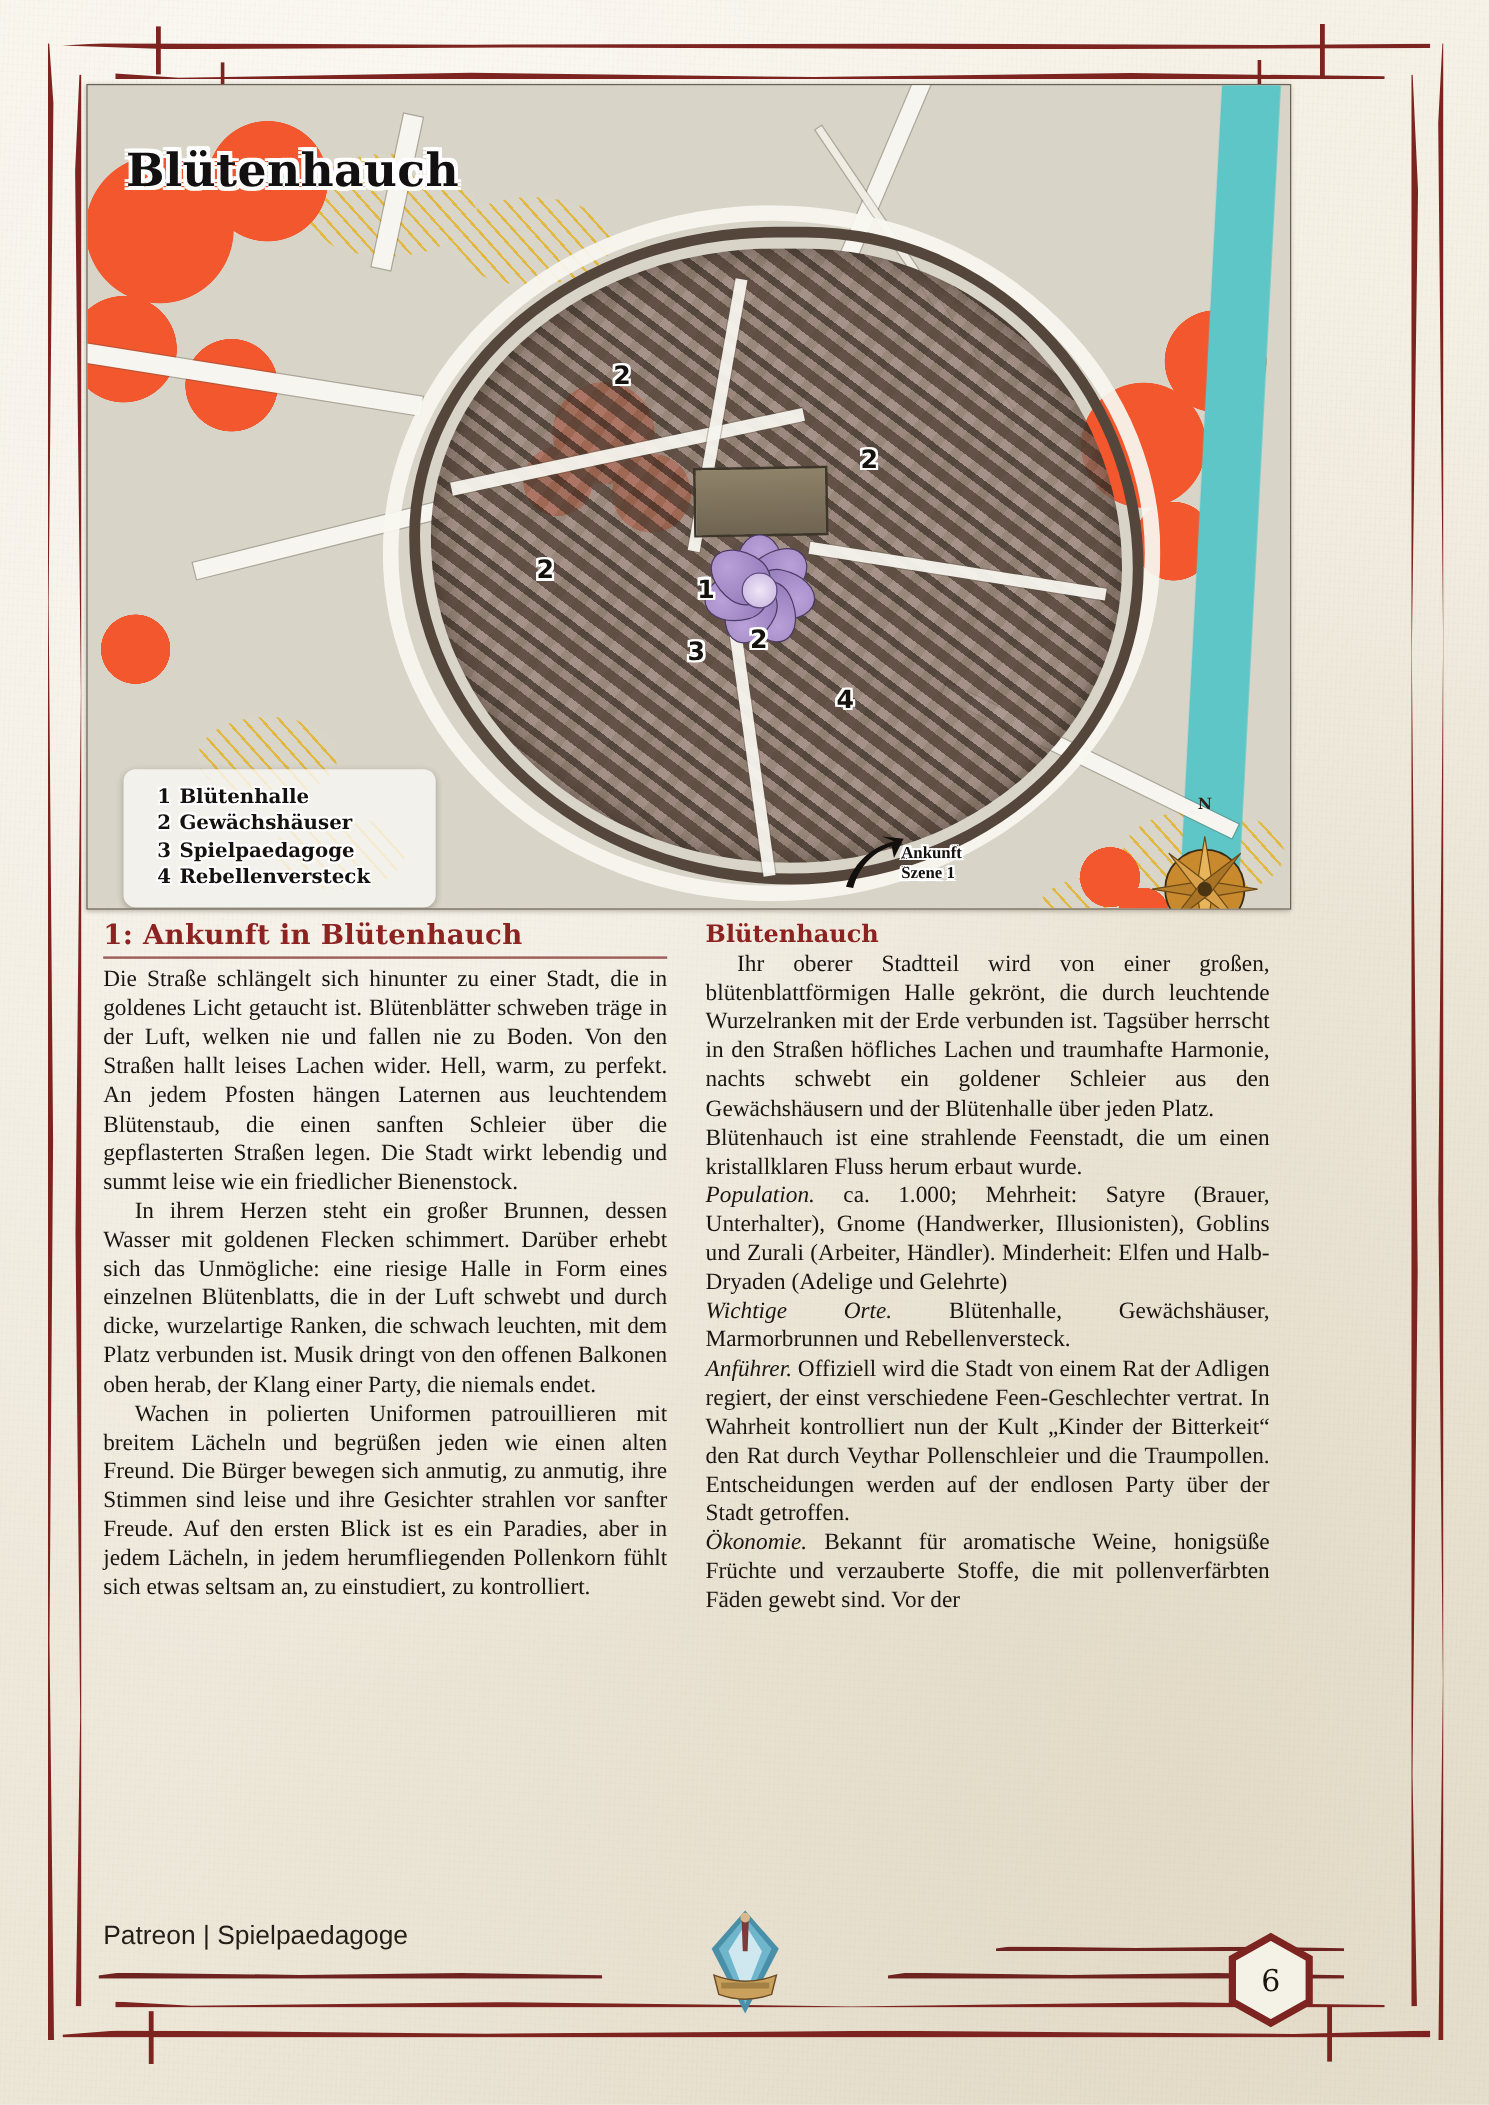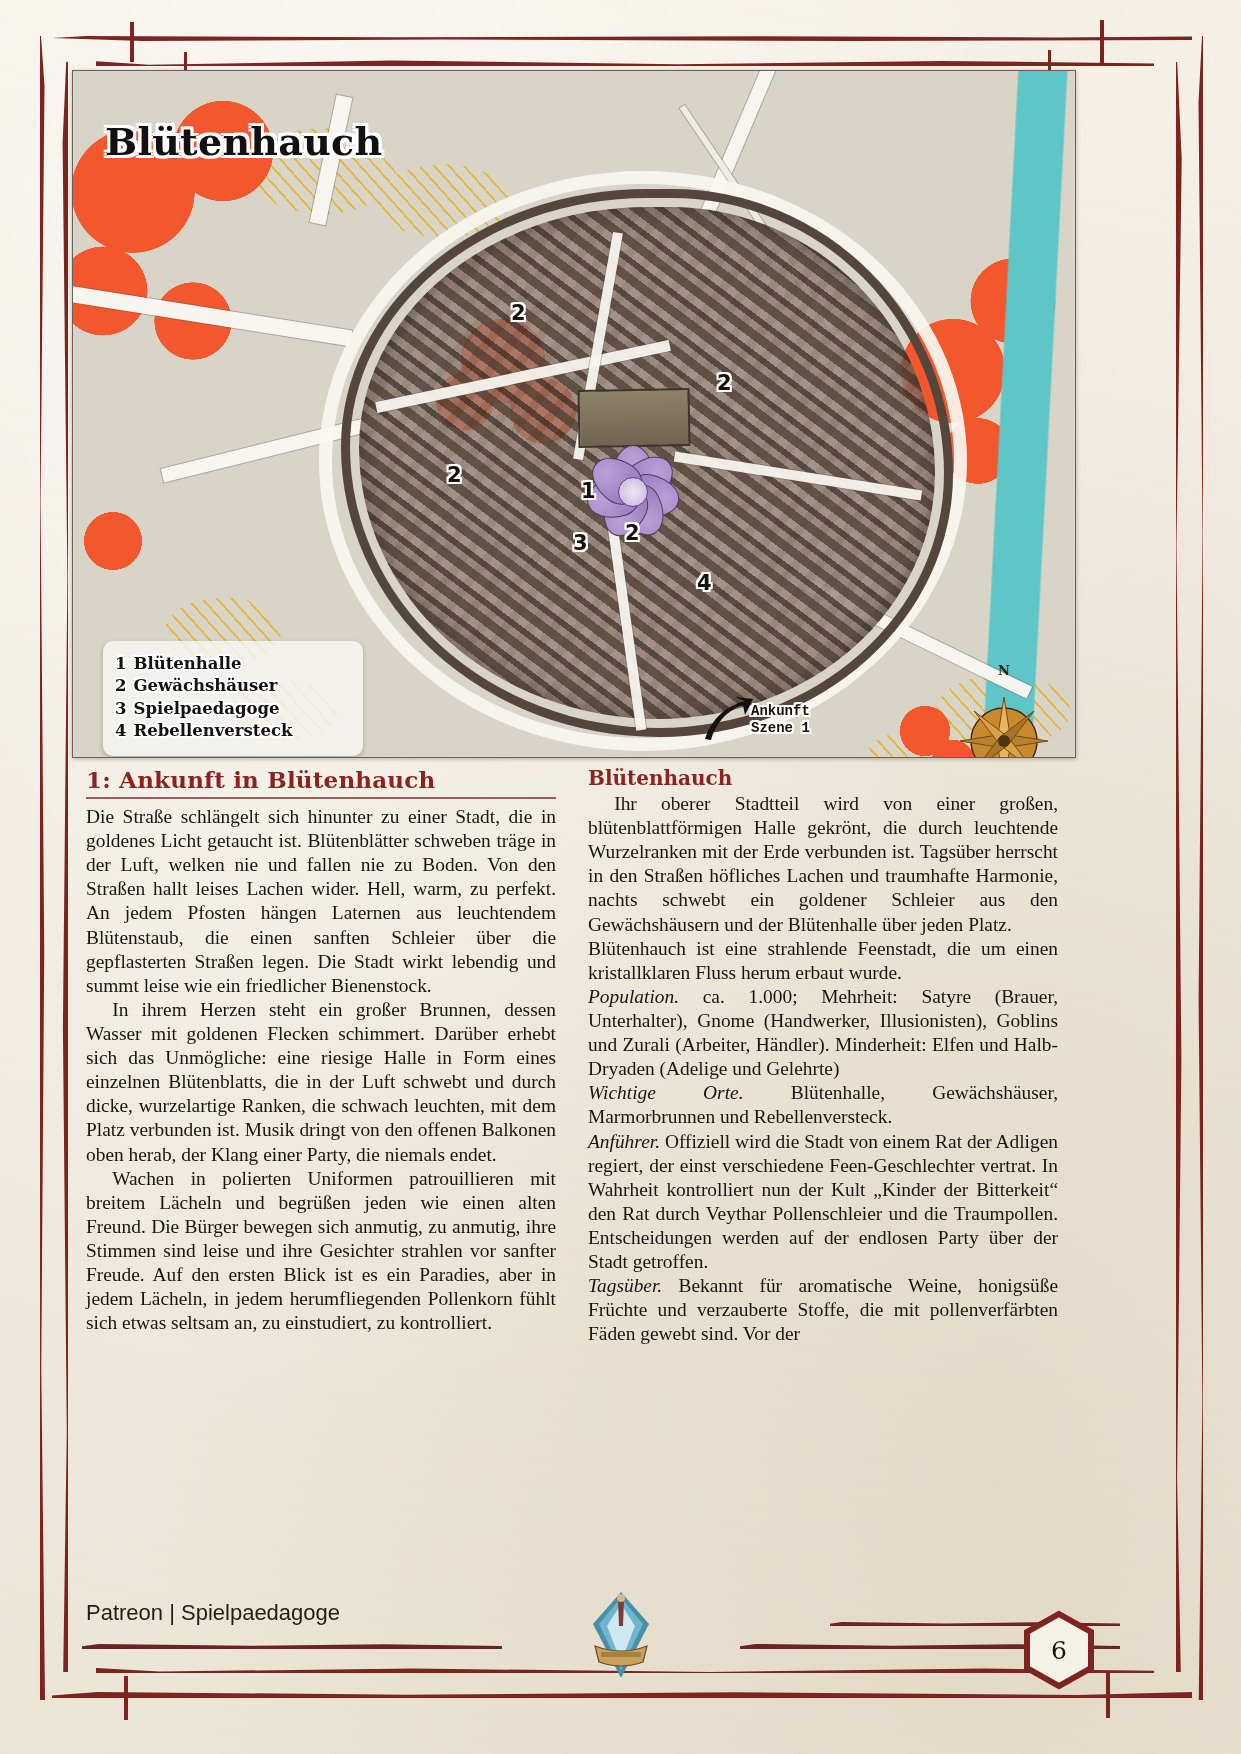--- a/index.html
+++ b/index.html
@@ -146,34 +146,34 @@
     font-family:"DejaVu Serif", serif; font-weight:bold;
     font-size:38px; letter-spacing:.3px; color:#121010;
     text-shadow:
       -3px -3px 0 #fff,3px -3px 0 #fff,-3px 3px 0 #fff,3px 3px 0 #fff,
       0 -3px 0 #fff,0 3px 0 #fff,-3px 0 0 #fff,3px 0 0 #fff;
   }
   
   #legend{
     position:absolute; left:30px; top:570px; width:260px;
     background:rgba(249,248,244,.80); border-radius:10px;
-    padding:12px 14px 13px 12px;
+    padding:12px 14px 13px 28px;
     box-shadow:0 2px 5px rgba(50,40,30,.28);
   }
   #legend li{
     list-style:none; font-family:"DejaVu Serif", serif; font-weight:bold;
     font-size:16.5px; line-height:1.36; color:#151110; white-space:nowrap;
     text-shadow:-1.6px -1.6px 0 #fff,1.6px -1.6px 0 #fff,-1.6px 1.6px 0 #fff,1.6px 1.6px 0 #fff,
                 0 -1.6px 0 #fff,0 1.6px 0 #fff,-1.6px 0 0 #fff,1.6px 0 0 #fff;
   }
   #legend .ln{margin-right:7px}
   
   #arrival{position:absolute; left:620px; top:632px; width:180px;}
   #arrival .alab{
-    font-family:Liberation Mono, monospace; font-weight:bold; font-size:14px;
+    font-family:Liberation Serif, serif; font-weight:bold; font-size:14px;
     line-height:1.22; color:#14100e; text-align:left; margin-left:58px;
     text-shadow:-2px -2px 0 #fff,2px -2px 0 #fff,-2px 2px 0 #fff,2px 2px 0 #fff,
                 0 -2px 0 #fff,0 2px 0 #fff,-2px 0 0 #fff,2px 0 0 #fff;
   }
   #arrow{position:absolute; left:8px; top:-8px; width:54px; height:46px;}
   
   #compass{position:absolute; left:872px; top:592px; width:118px; height:128px;}
   #compass .nlab{
     position:absolute; left:50%; top:0; transform:translateX(-50%);
     font-family:"DejaVu Serif", serif; font-weight:bold; font-size:13px; color:#2d2319;
@@ -342,21 +342,21 @@
     <p class="body stat">
       <span class="lbl">Population.</span><span> ca. 1.000; Mehrheit: Satyre (Brauer, Unterhalter), Gnome (Handwerker, Illusionisten), Goblins und Zurali (Arbeiter, Händler). Minderheit: Elfen und Halb-Dryaden (Adelige und Gelehrte)</span>
     </p>
     <p class="body stat">
       <span class="lbl">Wichtige Orte.</span><span> Blütenhalle, Gewächshäuser, Marmorbrunnen und Rebellenversteck.</span>
     </p>
     <p class="body stat">
       <span class="lbl">Anführer.</span><span> Offiziell wird die Stadt von einem Rat der Adligen regiert, der einst verschiedene Feen-Geschlechter vertrat. In Wahrheit kontrolliert nun der Kult „Kinder der Bitterkeit“ den Rat durch Veythar Pollenschleier und die Traumpollen. Entscheidungen werden auf der endlosen Party über der Stadt getroffen.</span>
     </p>
     <p class="body stat">
-      <span class="lbl">Tagsüber.</span><span> Bekannt für aromatische Weine, honigsüße Früchte und verzauberte Stoffe, die mit pollenverfärbten Fäden gewebt sind. Vor der</span>
+      <span class="lbl">Ökonomie.</span><span> Bekannt für aromatische Weine, honigsüße Früchte und verzauberte Stoffe, die mit pollenverfärbten Fäden gewebt sind. Vor der</span>
     </p>
   </div>
 </div>
 
 <div id="footer">
   <div id="credit">Patreon | Spielpaedagoge</div>
   <div class="frule" id="fr1"></div>
   <div class="frule" id="fr2"></div>
   <div class="frule" id="fr3"></div>
 

